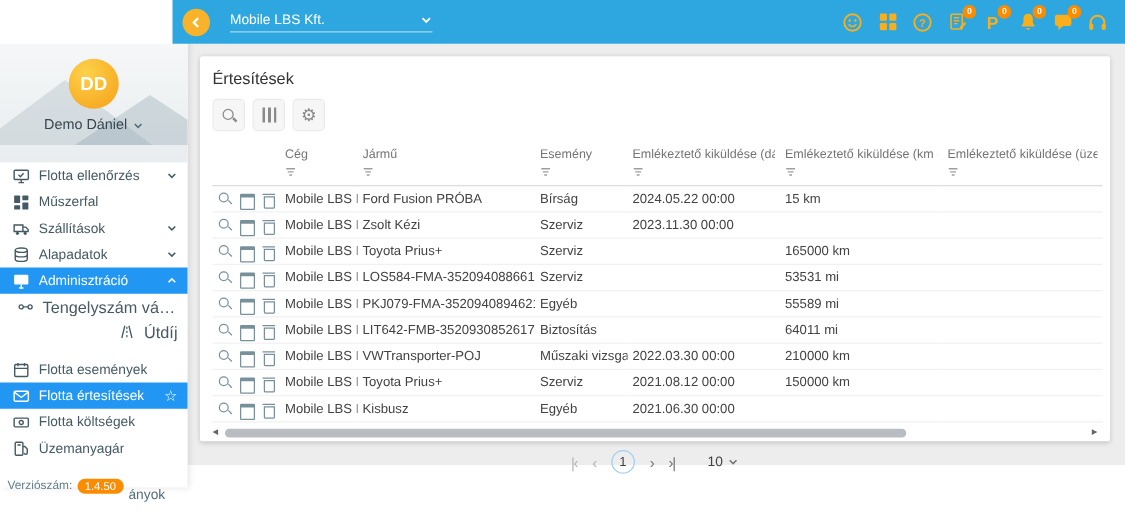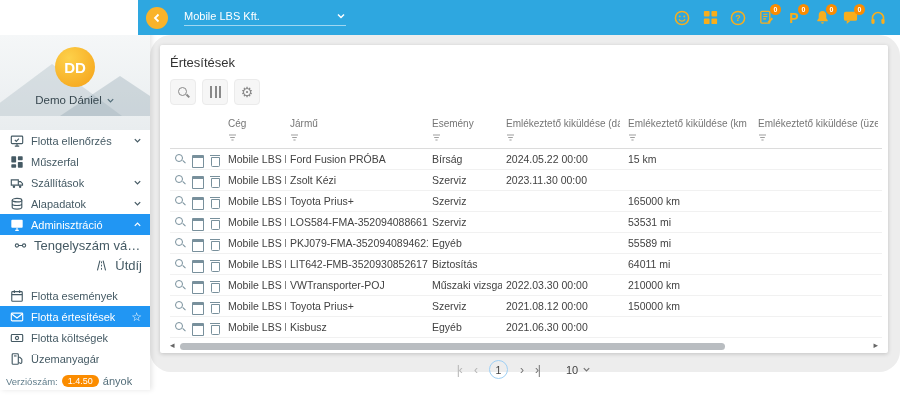--- a/index.html
+++ b/index.html
@@ -27,25 +27,25 @@
   .mi { display:flex; align-items:center; gap:7px; height:21px; padding:0 8px 0 10px; font-size:11px; color:#455A64; cursor:pointer; white-space:nowrap; }
   .mi.sub { height:20px; padding-left:14px; font-size:13px;justify-content:flex-end; }
   .mi.active { background:#2196F3; color:#fff; }
   .mi .mic { flex:0 0 auto; display:flex; }
   .mi .mlabel { overflow:hidden; text-overflow:ellipsis; }
   .mi .chev { margin-left:auto; display:flex; }
   .mi .star { margin-left:auto; font-size:12px; line-height:1; }
   .mgap { height:10px; }
   .version { display:flex; align-items:center; gap:4px; padding:6px 6px; font-size:9.5px; color:#607D8B; white-space:nowrap; }
   .vpill { background:#FB8C00; color:#fff; border-radius:8px; padding:1px 6px; font-size:9px; font-weight:normal; }
-  .vclip { color:#546E7A; font-size:11px; overflow:hidden; }
+  .vclip { color:#546E7A; font-size:11px; overflow:hidden;margin-top:15px; }
 
   
   .main { position:absolute; left:150px; top:35px; right:0; bottom:0; background:#fff; }
-  .workspace { position:absolute; left:0; right:0; top:0; height:337px; background:#EDEDED;border-radius:21px; }
+  .workspace { position:absolute; left:0; right:0; top:0; height:337px; background:#EDEDED; }
   .card { position:absolute; left:10px; top:10px; right:12px; height:308px; background:#fff; border-radius:2px; box-shadow:0 1px 4px rgba(0,0,0,0.18); padding:9px 10px; }
   .card-title { font-size:13px; color:#333; margin:1px 0 9px; }
   .toolbar { display:flex; gap:6px; margin-bottom:8px; }
   .tbtn { width:26px; height:26px; border-radius:4px; background:#f6f6f6; border:1px solid #ebebeb; display:flex; align-items:center; justify-content:center; cursor:pointer; }
   .tb-search { position:relative; width:13px; height:13px; }
   .tb-search::before { content:""; position:absolute; left:1px; top:1px; width:7px; height:7px; border:1.6px solid #8a8a8a; border-radius:50%; }
   .tb-search::after { content:""; position:absolute; left:9px; top:9px; width:4px; height:1.6px; background:#8a8a8a; transform:rotate(45deg); }
   .tb-cols { width:11px; height:12px; background:linear-gradient(90deg,#8a8a8a 0 2px,transparent 2px 4.5px,#8a8a8a 4.5px 6.5px,transparent 6.5px 9px,#8a8a8a 9px 11px); }
   .tb-gear { font-size:14px; color:#8a8a8a; line-height:1; }
 

